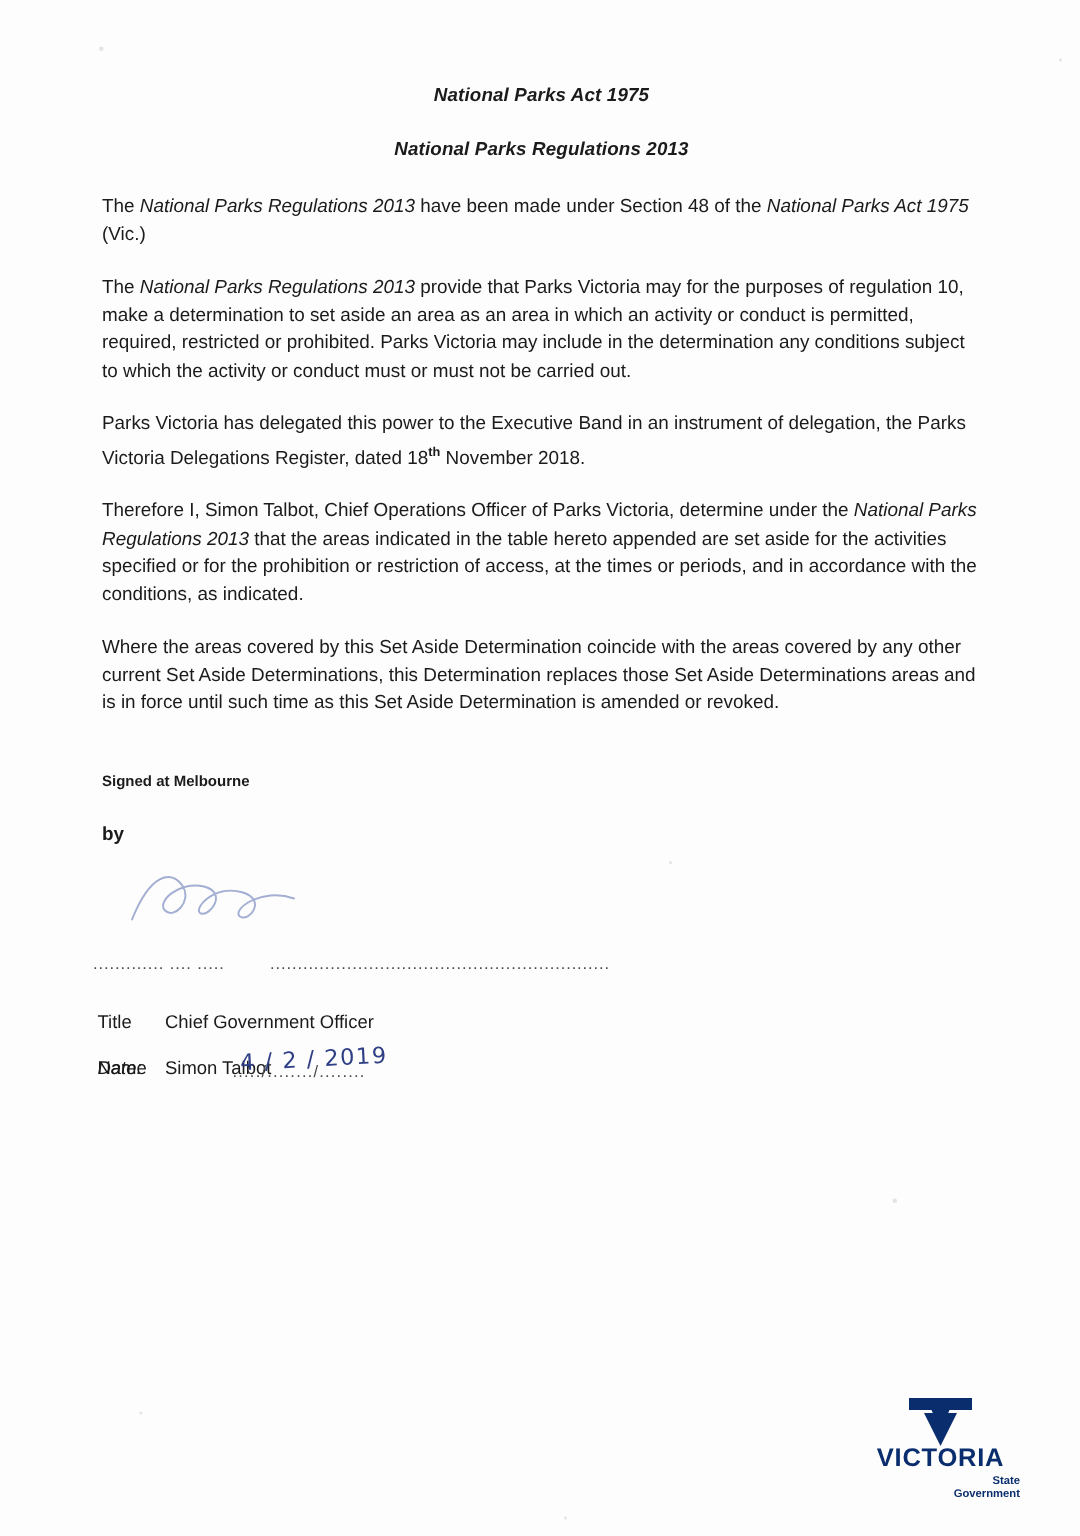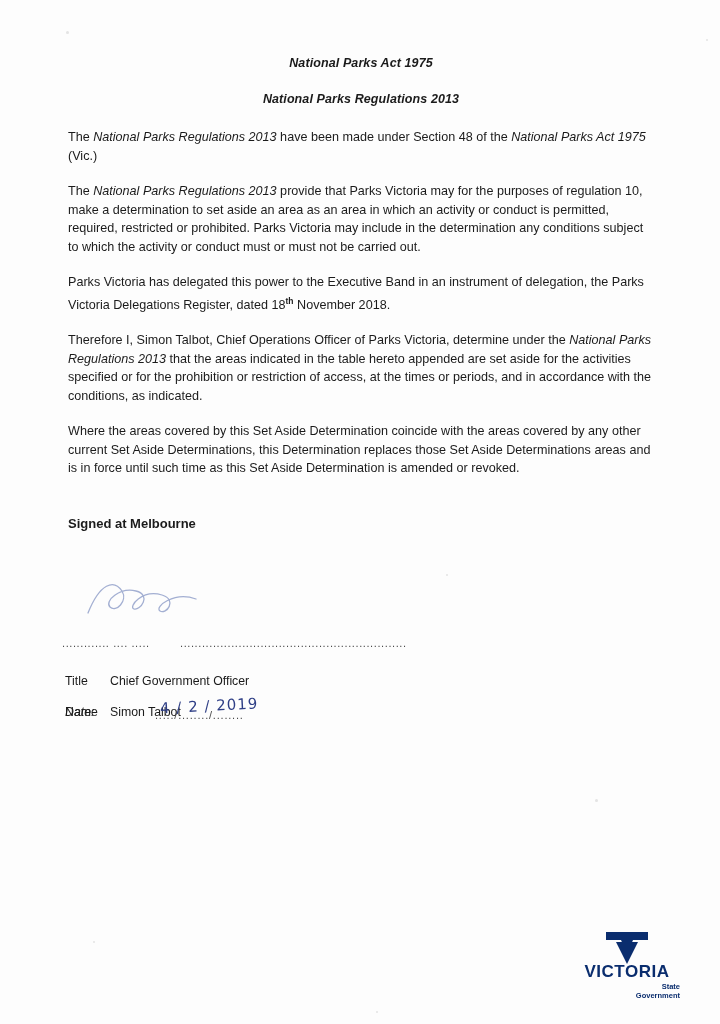--- a/index.html
+++ b/index.html
@@ -49,21 +49,21 @@
     font-size: 12.6px;
     line-height: 18.5px;
     margin: 0 0 17px 0;
     text-align: left;
     font-weight: 500;
   }
   p.para em { font-style: italic; }
   sup { font-size: 8.5px; vertical-align: super; font-weight: bold; }
 
   .signed {
-    font-size: 13px;
+    font-size: 10px;
     font-weight: bold;
     margin: 38px 0 0 0;
   }
   .by {
     font-size: 12.6px;
     font-weight: bold;
     margin: 22px 0 0 0;
   }
 
   .sig-area {
@@ -167,20 +167,21 @@
       <div class="title-line italic">National Parks Regulations 2013</div>
     </div>
 
     <p class="para" id="para-1"><span>The </span><em>National Parks Regulations 2013</em><span> have been made under Section 48 of the </span><em>National Parks Act 1975</em><span> (Vic.)</span></p>
     <p class="para" id="para-2"><span>The </span><em>National Parks Regulations 2013</em><span> provide that Parks Victoria may for the purposes of regulation 10, make a determination to set aside an area as an area in which an activity or conduct is permitted, required, restricted or prohibited. Parks Victoria may include in the determination any conditions subject to which the activity or conduct must or must not be carried out.</span></p>
     <p class="para" id="para-3"><span>Parks Victoria has delegated this power to the Executive Band in an instrument of delegation, the Parks Victoria Delegations Register, dated 18</span><sup>th</sup><span> November 2018.</span></p>
     <p class="para" id="para-4"><span>Therefore I, Simon Talbot, Chief Operations Officer of Parks Victoria, determine under the </span><em>National Parks Regulations 2013</em><span> that the areas indicated in the table hereto appended are set aside for the activities specified or for the prohibition or restriction of access, at the times or periods, and in accordance with the conditions, as indicated.</span></p>
     <p class="para" id="para-5"><span>Where the areas covered by this Set Aside Determination coincide with the areas covered by any other current Set Aside Determinations, this Determination replaces those Set Aside Determinations areas and is in force until such time as this Set Aside Determination is amended or revoked.</span></p>
 
     <div class="signed">Signed at Melbourne</div>
+    <div class="by">by</div>
   </div>
 
   <div class="sig-area">
 
     <svg class="sig-ink" viewBox="0 0 250 70">
       <path d="M18 48 C30 18, 44 14, 52 26 C58 36, 46 48, 40 42 C34 36, 50 22, 66 26 C82 30, 70 46, 64 44 C58 42, 72 24, 92 30 C108 35, 96 50, 90 46 C84 42, 104 26, 126 34" fill="none" stroke="#5a6fae" stroke-width="1.3" opacity=".55" stroke-linecap="round"></path>
     </svg>
 
     <div class="dotline" style="left:2px;top:52px;">............. .... .....</div>
     <div class="dotline" style="left:120px;top:52px;">..............................................................</div>

